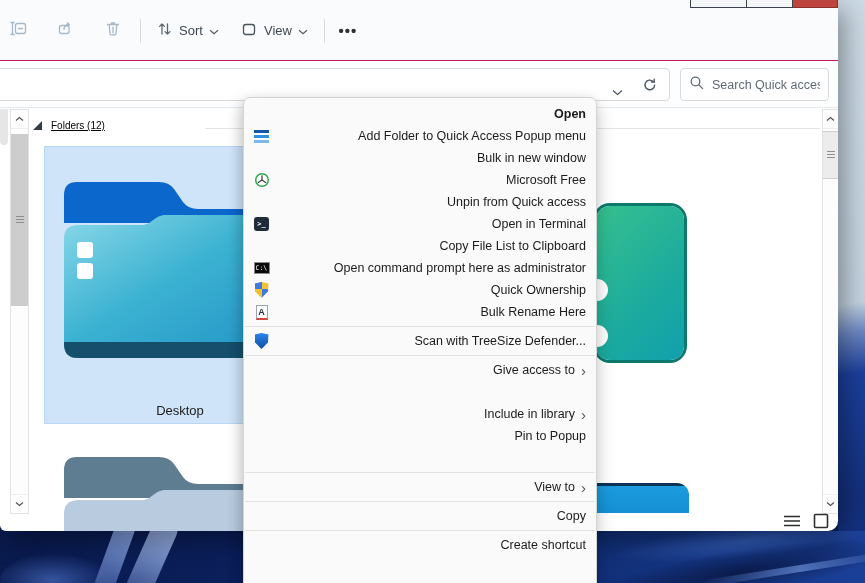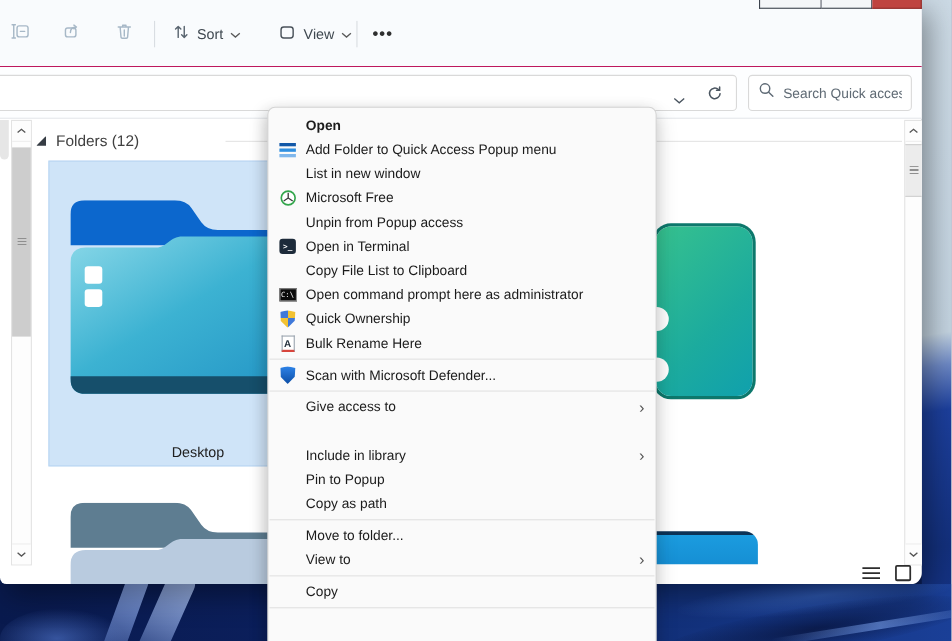--- a/index.html
+++ b/index.html
@@ -30,26 +30,26 @@
   .caption-frag .seg{height:8px;box-sizing:border-box;border:1px solid #3c424d;border-top:none;background:#f4f6f8;}
   .caption-frag .seg.min{width:57px;}
   .caption-frag .seg.max{width:46px;border-left:none;}
   .caption-frag .seg.close{width:45px;background:#bf4440;border-color:#8f2f2c;border-left:none;}
 
   
   .window{position:absolute;left:0;top:0;width:838px;height:531px;background:#fff;
     border-radius:0 0 10px 6px;overflow:hidden;box-shadow:6px 10px 26px rgba(0,0,0,.38);}
 
   
-  .toolbar{position:absolute;left:0;top:0;width:838px;height:60px;background:#f9fbfd;border-bottom:1px solid #be185d;}
+  .toolbar{position:absolute;left:0;top:0;width:838px;height:60px;background:#f9fbfd;border-bottom:4px solid #be185d;}
   .tbtn{position:absolute;top:13px;width:38px;height:34px;display:flex;align-items:center;justify-content:center;border-radius:5px;}
   .tb-rename{left:0;} .tb-share{left:47px;} .tb-delete{left:94px;}
   .tb-group{position:absolute;top:13px;height:34px;display:flex;align-items:center;gap:6px;border-radius:5px;padding:0 8px;
     color:#3f4850;font-size:13px;}
-  .tb-sort{left:148px;} .tb-view{left:244px;}
+  .tb-sort{left:148px;} .tb-view{left:232px;}
   .tb-sep{position:absolute;top:19px;width:1px;height:24px;background:#d9dde2;}
   .sep1{left:140px;} .sep2{left:324px;}
   .tb-more{left:330px;width:36px;color:#2f2f2f;font-size:15px;letter-spacing:1px;font-weight:bold;}
 
   
   .addr-row{position:absolute;left:0;top:61px;width:838px;height:46px;background:#fdfeff;border-bottom:1px solid #e5e8ec;}
   .crumb{position:absolute;left:5px;top:12px;font-size:15px;color:#3c3c3c;}
   .addr-field{position:absolute;left:-14px;top:7px;width:684px;height:33px;background:#fff;border:1px solid #d9d9d9;border-radius:4px;box-sizing:border-box;}
   .addr-dd{position:absolute;right:46px;top:13px;}
   .addr-refresh{position:absolute;right:10px;top:7px;}
@@ -66,21 +66,21 @@
   .vs-right{left:822px;top:109px;width:17px;height:405px;}
   .vs-btn{position:absolute;left:0;width:100%;height:18px;display:flex;align-items:center;justify-content:center;background:#fdfdfd;}
   .vs-up{top:0;border-bottom:1px solid #eee;} .vs-down{bottom:0;border-top:1px solid #eee;}
   .vs-thumb{position:absolute;left:0;width:100%;display:flex;align-items:center;justify-content:center;}
   .vs-left .vs-thumb{top:24px;height:172px;background:#cdcdcd;}
   .vs-right .vs-thumb{top:21px;height:48px;background:#ececec;border-top:1px solid #cfcfcf;border-bottom:1px solid #cfcfcf;box-sizing:border-box;}
   .grip{width:8px;height:8px;background:repeating-linear-gradient(180deg,#8f8f8f 0 1px,transparent 1px 3px);}
 
   .group-header{position:absolute;left:33px;top:120px;display:flex;align-items:center;gap:9px;}
   .tri{width:9px;height:9px;background:#363c44;clip-path:polygon(100% 0,100% 100%,0 100%);}
-  .gh-label{font-size:14px;color:#404040;}
+  .gh-label{font-size:10px;color:#000000;text-decoration:underline;}
   .gh-rule{position:absolute;left:205px;top:128px;width:615px;height:1px;background:#e4e4e4;}
 
   .tile{position:absolute;left:44px;top:146px;width:272px;height:278px;background:#cfe4f8;border:1px solid #b9d6f2;box-sizing:border-box;}
   .tile-label{position:absolute;left:0;bottom:5px;width:100%;text-align:center;font-size:13px;color:#202020;}
   .folder-svg{position:absolute;}
   .fs-desktop{left:64px;top:182px;}
   .fs-gray{left:64px;top:457px;}
 
   .folder-green{position:absolute;left:596px;top:206px;width:88px;height:154px;border-radius:14px;
     background:linear-gradient(135deg,#36c18e 0%,#1cab9e 60%,#10a0ad 100%);box-shadow:0 0 0 3px #0d786c;}
@@ -89,21 +89,21 @@
   .folder-blue{position:absolute;left:588px;top:483px;width:101px;height:30px;border-radius:0 12px 0 0;
     background:linear-gradient(180deg,#0d3356 0,#0d3356 3px,#1b9cdf 3px,#168fd4 100%);}
 
   .statusbar{position:absolute;right:6px;bottom:1px;display:flex;gap:7px;z-index:6;}
   .st-btn{width:22px;height:18px;display:flex;align-items:center;justify-content:center;}
 
   
   .context-menu{position:absolute;left:243px;top:97px;width:354px;height:520px;background:#fafafa;
     border:1px solid #d4d4d4;border-radius:7px;box-sizing:border-box;padding:5px 0 8px;z-index:50;
     box-shadow:-3px 4px 14px rgba(0,0,0,.18), 3px 8px 18px rgba(0,0,0,.12);}
-  .mi{display:flex;align-items:center;height:22px;padding:0 10px 0 9px;font-size:12.5px;color:#1b1b1b;white-space:nowrap;}
+  .mi{display:flex;align-items:center;height:22px;padding:0 10px 0 9px;font-size:12.5px;color:#1b1b1b;white-space:nowrap;text-align:right;}
   .mi .mico{width:17px;height:16px;margin-right:8px;flex:none;display:flex;align-items:center;justify-content:center;}
   .mi .mlabel{flex:1;}
   .mi .msub{color:#555;font-size:15px;line-height:1;margin-left:6px;}
   .mi.bold .mlabel{font-weight:bold;}
   .msep{height:1px;background:#e2e2e2;margin:3px 1px;}
 
   
   .ic-qap{width:15px;height:13px;background:
     linear-gradient(#1258a8,#1258a8) 0 0/15px 3px no-repeat,
     linear-gradient(#2f8fe0,#2f8fe0) 0 5px/15px 3px no-repeat,
@@ -318,36 +318,36 @@
 
     <div class="mi">
       <span class="mico">
           <span class="ic-qap"></span>
         </span>
       <span class="mlabel">Add Folder to Quick Access Popup menu</span>
     </div>
 
     <div class="mi">
       <span class="mico"></span>
-      <span class="mlabel">List in new window</span>
+      <span class="mlabel">Bulk in new window</span>
     </div>
 
     <div class="mi">
       <span class="mico">
         <svg width="16" height="16">
           <circle cx="8" cy="8" r="6.3" fill="#fff" stroke="#33a64c" stroke-width="1.5"></circle>
           <path d="M8 8 L8 3.2 M8 8 L3.9 10.7 M8 8 L12.1 10.7" stroke="#3a3a3a" stroke-width="1.2" fill="none"></path>
         </svg>
       </span>
       <span class="mlabel">Microsoft Free</span>
     </div>
 
     <div class="mi">
       <span class="mico"></span>
-      <span class="mlabel">Unpin from Popup access</span>
+      <span class="mlabel">Unpin from Quick access</span>
     </div>
 
     <div class="mi">
       <span class="mico">
         <span class="ic-term">&gt;_</span>
       </span>
       <span class="mlabel">Open in Terminal</span>
     </div>
 
     <div class="mi">
@@ -375,21 +375,21 @@
       </span>
       <span class="mlabel">Bulk Rename Here</span>
     </div>
 
     <div class="msep"></div>
 
     <div class="mi">
       <span class="mico">
           <span class="ic-def"></span>
         </span>
-      <span class="mlabel">Scan with Microsoft Defender...</span>
+      <span class="mlabel">Scan with TreeSize Defender...</span>
     </div>
 
     <div class="msep"></div>
 
     <div class="mi">
       <span class="mico"></span>
       <span class="mlabel">Give access to</span>
       <span class="msub">›</span>
     </div>
 
@@ -403,40 +403,39 @@
       <span class="msub">›</span>
     </div>
 
     <div class="mi">
       <span class="mico"></span>
       <span class="mlabel">Pin to Popup</span>
     </div>
 
     <div class="mi">
       <span class="mico"></span>
-      <span class="mlabel">Copy as path</span>
     </div>
 
     <div class="msep"></div>
 
-    <div class="mi">
-      <span class="mico"></span>
-      <span class="mlabel">Move to folder...</span>
-    </div>
 
     <div class="mi">
       <span class="mico"></span>
       <span class="mlabel">View to</span>
       <span class="msub">›</span>
     </div>
 
     <div class="msep"></div>
 
     <div class="mi">
       <span class="mico"></span>
       <span class="mlabel">Copy</span>
     </div>
 
     <div class="msep"></div>
 
+    <div class="mi">
+      <span class="mico"></span>
+      <span class="mlabel">Create shortcut</span>
+    </div>
 
   </div>
 </div>
 
 </body></html>

